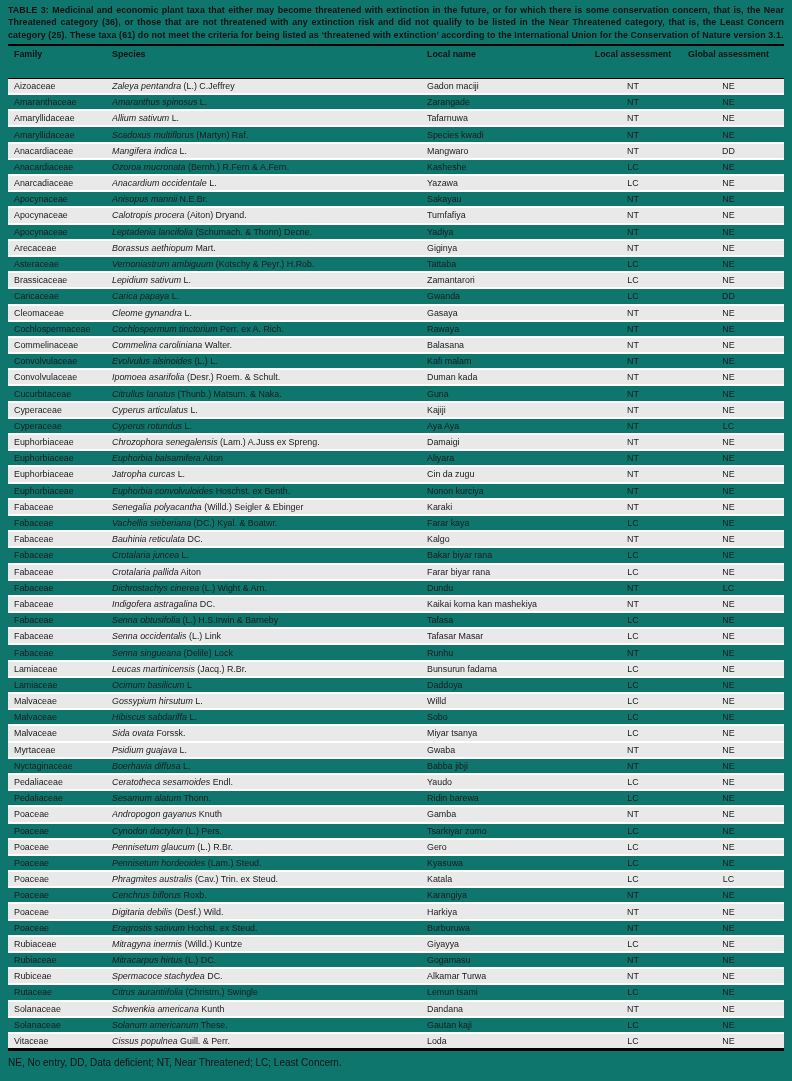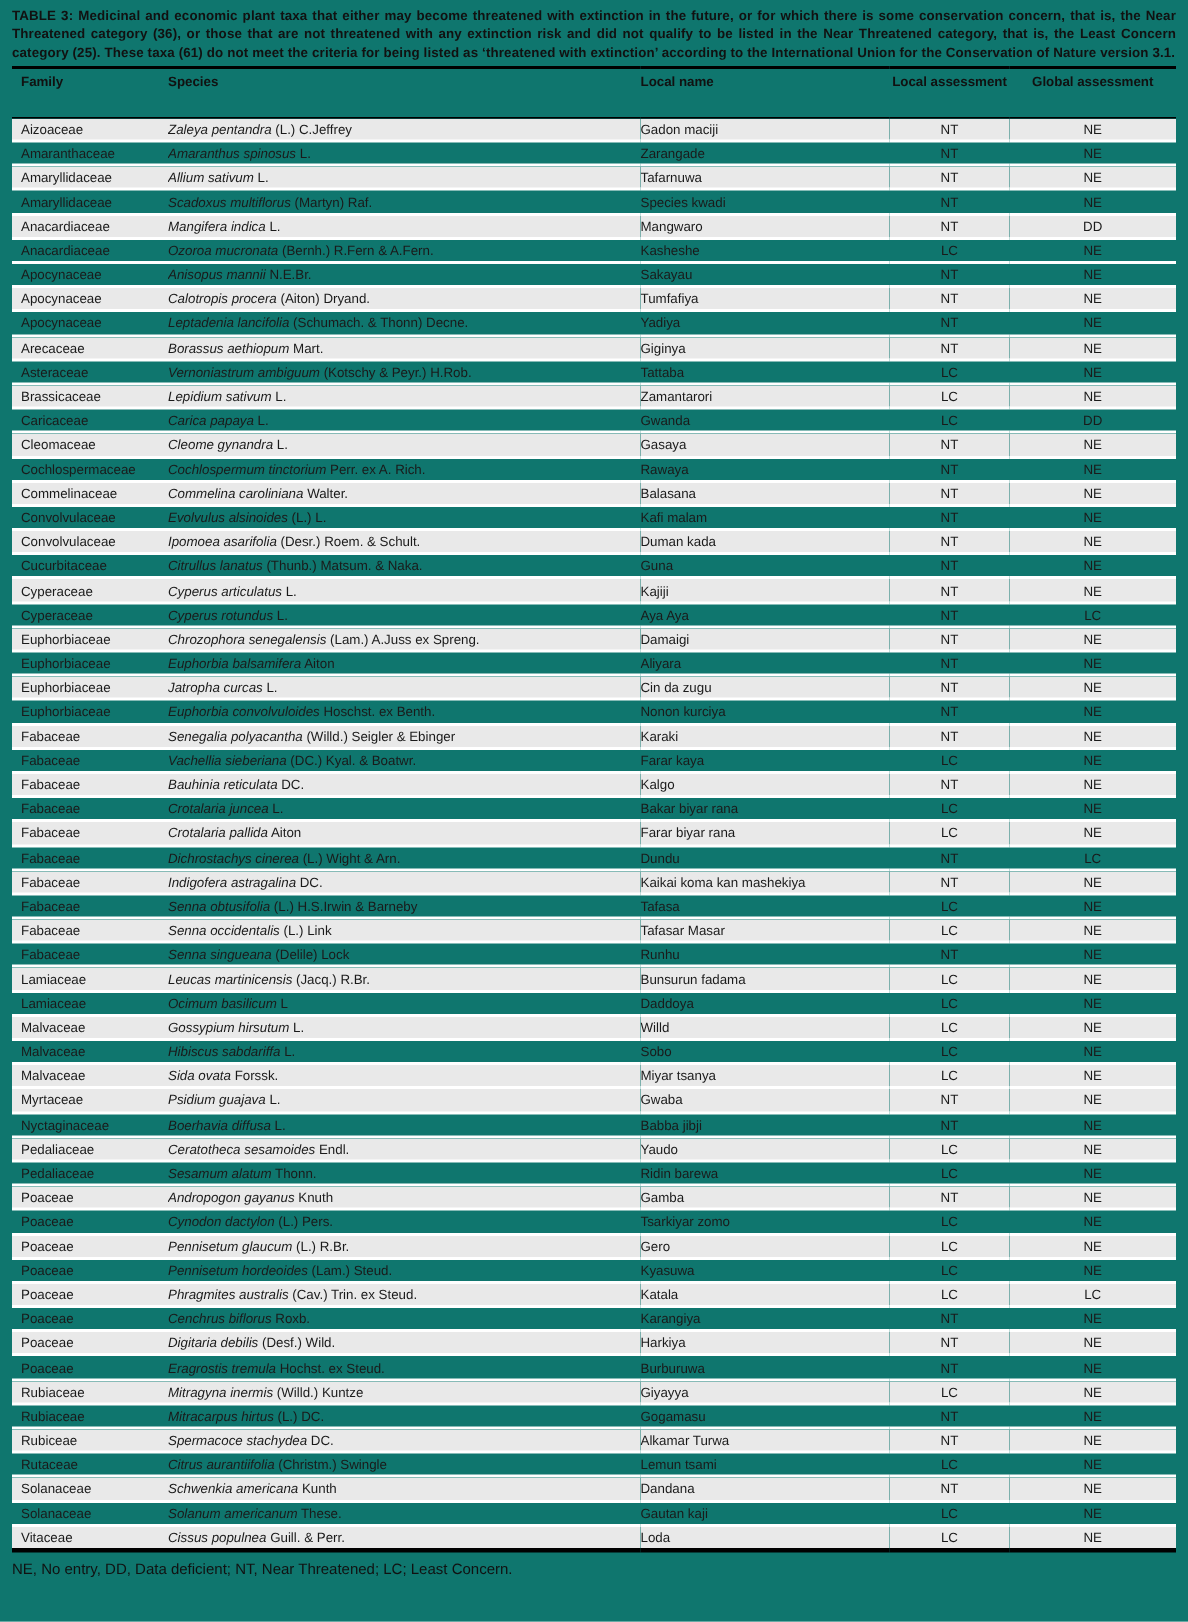--- a/index.html
+++ b/index.html
@@ -122,20 +122,27 @@
           <td class="center">NT</td>
           <td class="center">DD</td>
         </tr>
         <tr>
           <td class="col-family">Anacardiaceae</td>
           <td class="col-species"><span class="species-name">Ozoroa mucronata</span> <span>(Bernh.) R.Fern &amp; A.Fern.</span></td>
           <td class="col-local-name">Kasheshe</td>
           <td class="center">LC</td>
           <td class="center">NE</td>
         </tr>
+        <tr class="striped">
+          <td class="col-family">Anarcadiaceae</td>
+          <td class="col-species"><span class="species-name">Anacardium occidentale</span> <span>L.</span></td>
+          <td class="col-local-name">Yazawa</td>
+          <td class="center">LC</td>
+          <td class="center">NE</td>
+        </tr>
         <tr>
           <td class="col-family">Apocynaceae</td>
           <td class="col-species"><span class="species-name">Anisopus mannii</span> <span>N.E.Br.</span></td>
           <td class="col-local-name">Sakayau</td>
           <td class="center">NT</td>
           <td class="center">NE</td>
         </tr>
         <tr class="striped">
           <td class="col-family">Apocynaceae</td>
           <td class="col-species"><span class="species-name">Calotropis procera</span> <span>(Aiton) Dryand.</span></td>
@@ -439,21 +446,21 @@
         </tr>
         <tr class="striped">
           <td class="col-family">Poaceae</td>
           <td class="col-species"><span class="species-name">Digitaria debilis</span> <span>(Desf.) Wild.</span></td>
           <td class="col-local-name">Harkiya</td>
           <td class="center">NT</td>
           <td class="center">NE</td>
         </tr>
         <tr>
           <td class="col-family">Poaceae</td>
-          <td class="col-species"><span class="species-name">Eragrostis tremula</span> <span>Hochst. ex Steud.</span></td>
+          <td class="col-species"><span class="species-name">Eragrostis sativum</span> <span>Hochst. ex Steud.</span></td>
           <td class="col-local-name">Burburuwa</td>
           <td class="center">NT</td>
           <td class="center">NE</td>
         </tr>
         <tr class="striped">
           <td class="col-family">Rubiaceae</td>
           <td class="col-species"><span class="species-name">Mitragyna inermis</span> <span>(Willd.) Kuntze</span></td>
           <td class="col-local-name">Giyayya</td>
           <td class="center">LC</td>
           <td class="center">NE</td>

